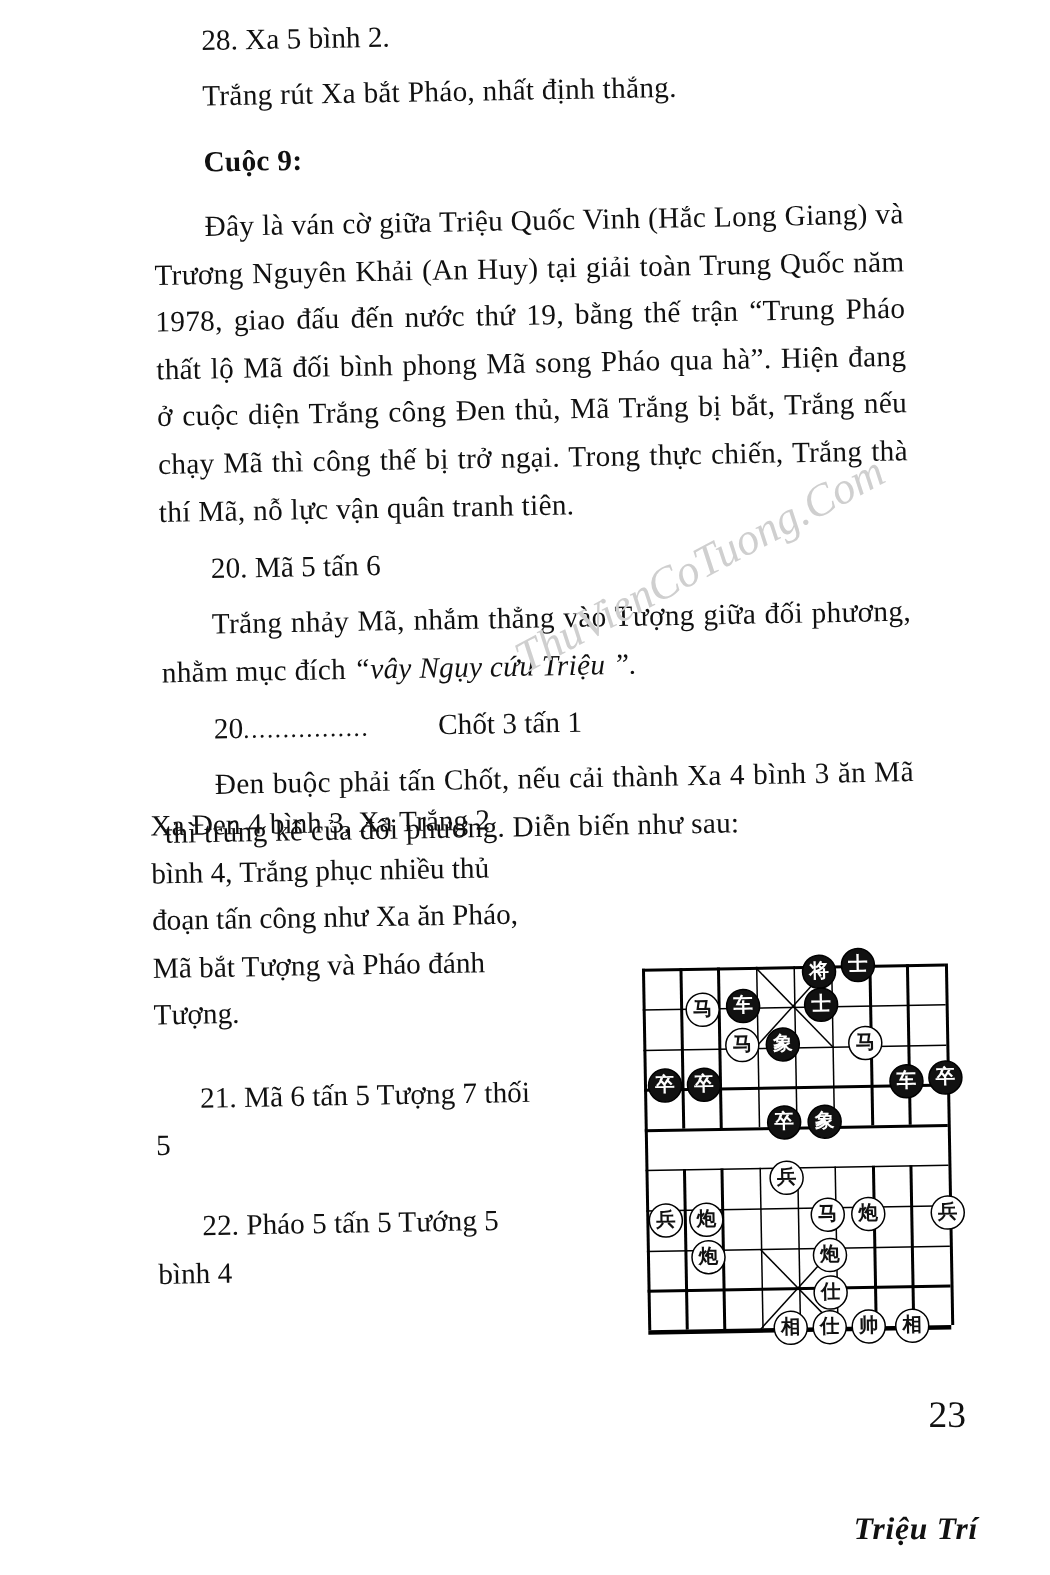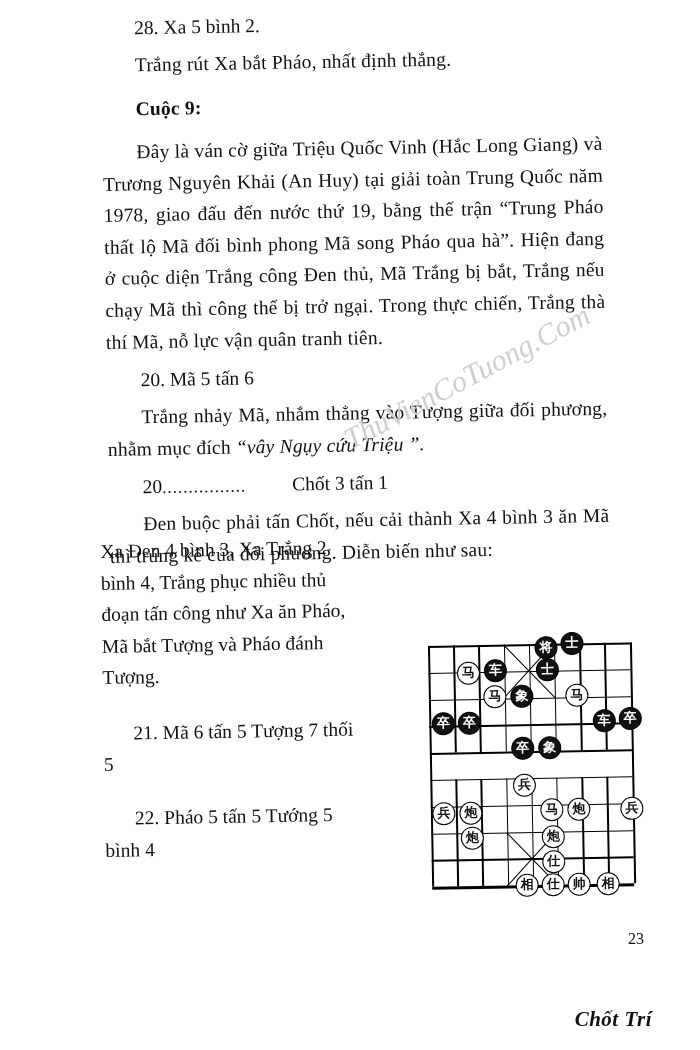--- a/index.html
+++ b/index.html
@@ -140,21 +140,21 @@
   .piece.red {
     background: #fff;
     color: #111;
   }
 
   
   .page-number {
     position: absolute;
     right: 56px;
     top: 930px;
-    font-size: 16px;
+    font-size: 25px;
   }
   .footer-logo {
     position: absolute;
     right: 48px;
     bottom: 18px;
     font-size: 21px;
     font-weight: bold;
     font-style: italic;
     font-family: "Liberation Serif", serif;
     letter-spacing: 0.5px;
@@ -245,15 +245,15 @@
         <div class="piece red" style="left: 140px; top: 207px;">炮</div>
         <div class="piece red" style="left: 140px; top: 232px;">仕</div>
         <div class="piece red" style="left: 113px; top: 255px;">相</div>
         <div class="piece red" style="left: 139px; top: 255px;">仕</div>
         <div class="piece red" style="left: 165px; top: 255px;">帅</div>
         <div class="piece red" style="left: 194px; top: 255px;">相</div>
       </div>
   </div>
 
   <div class="page-number">23</div>
-  <div class="footer-logo">Chốt Trí</div>
+  <div class="footer-logo">Triệu Trí</div>
 
 </div>
 
 </body></html>

